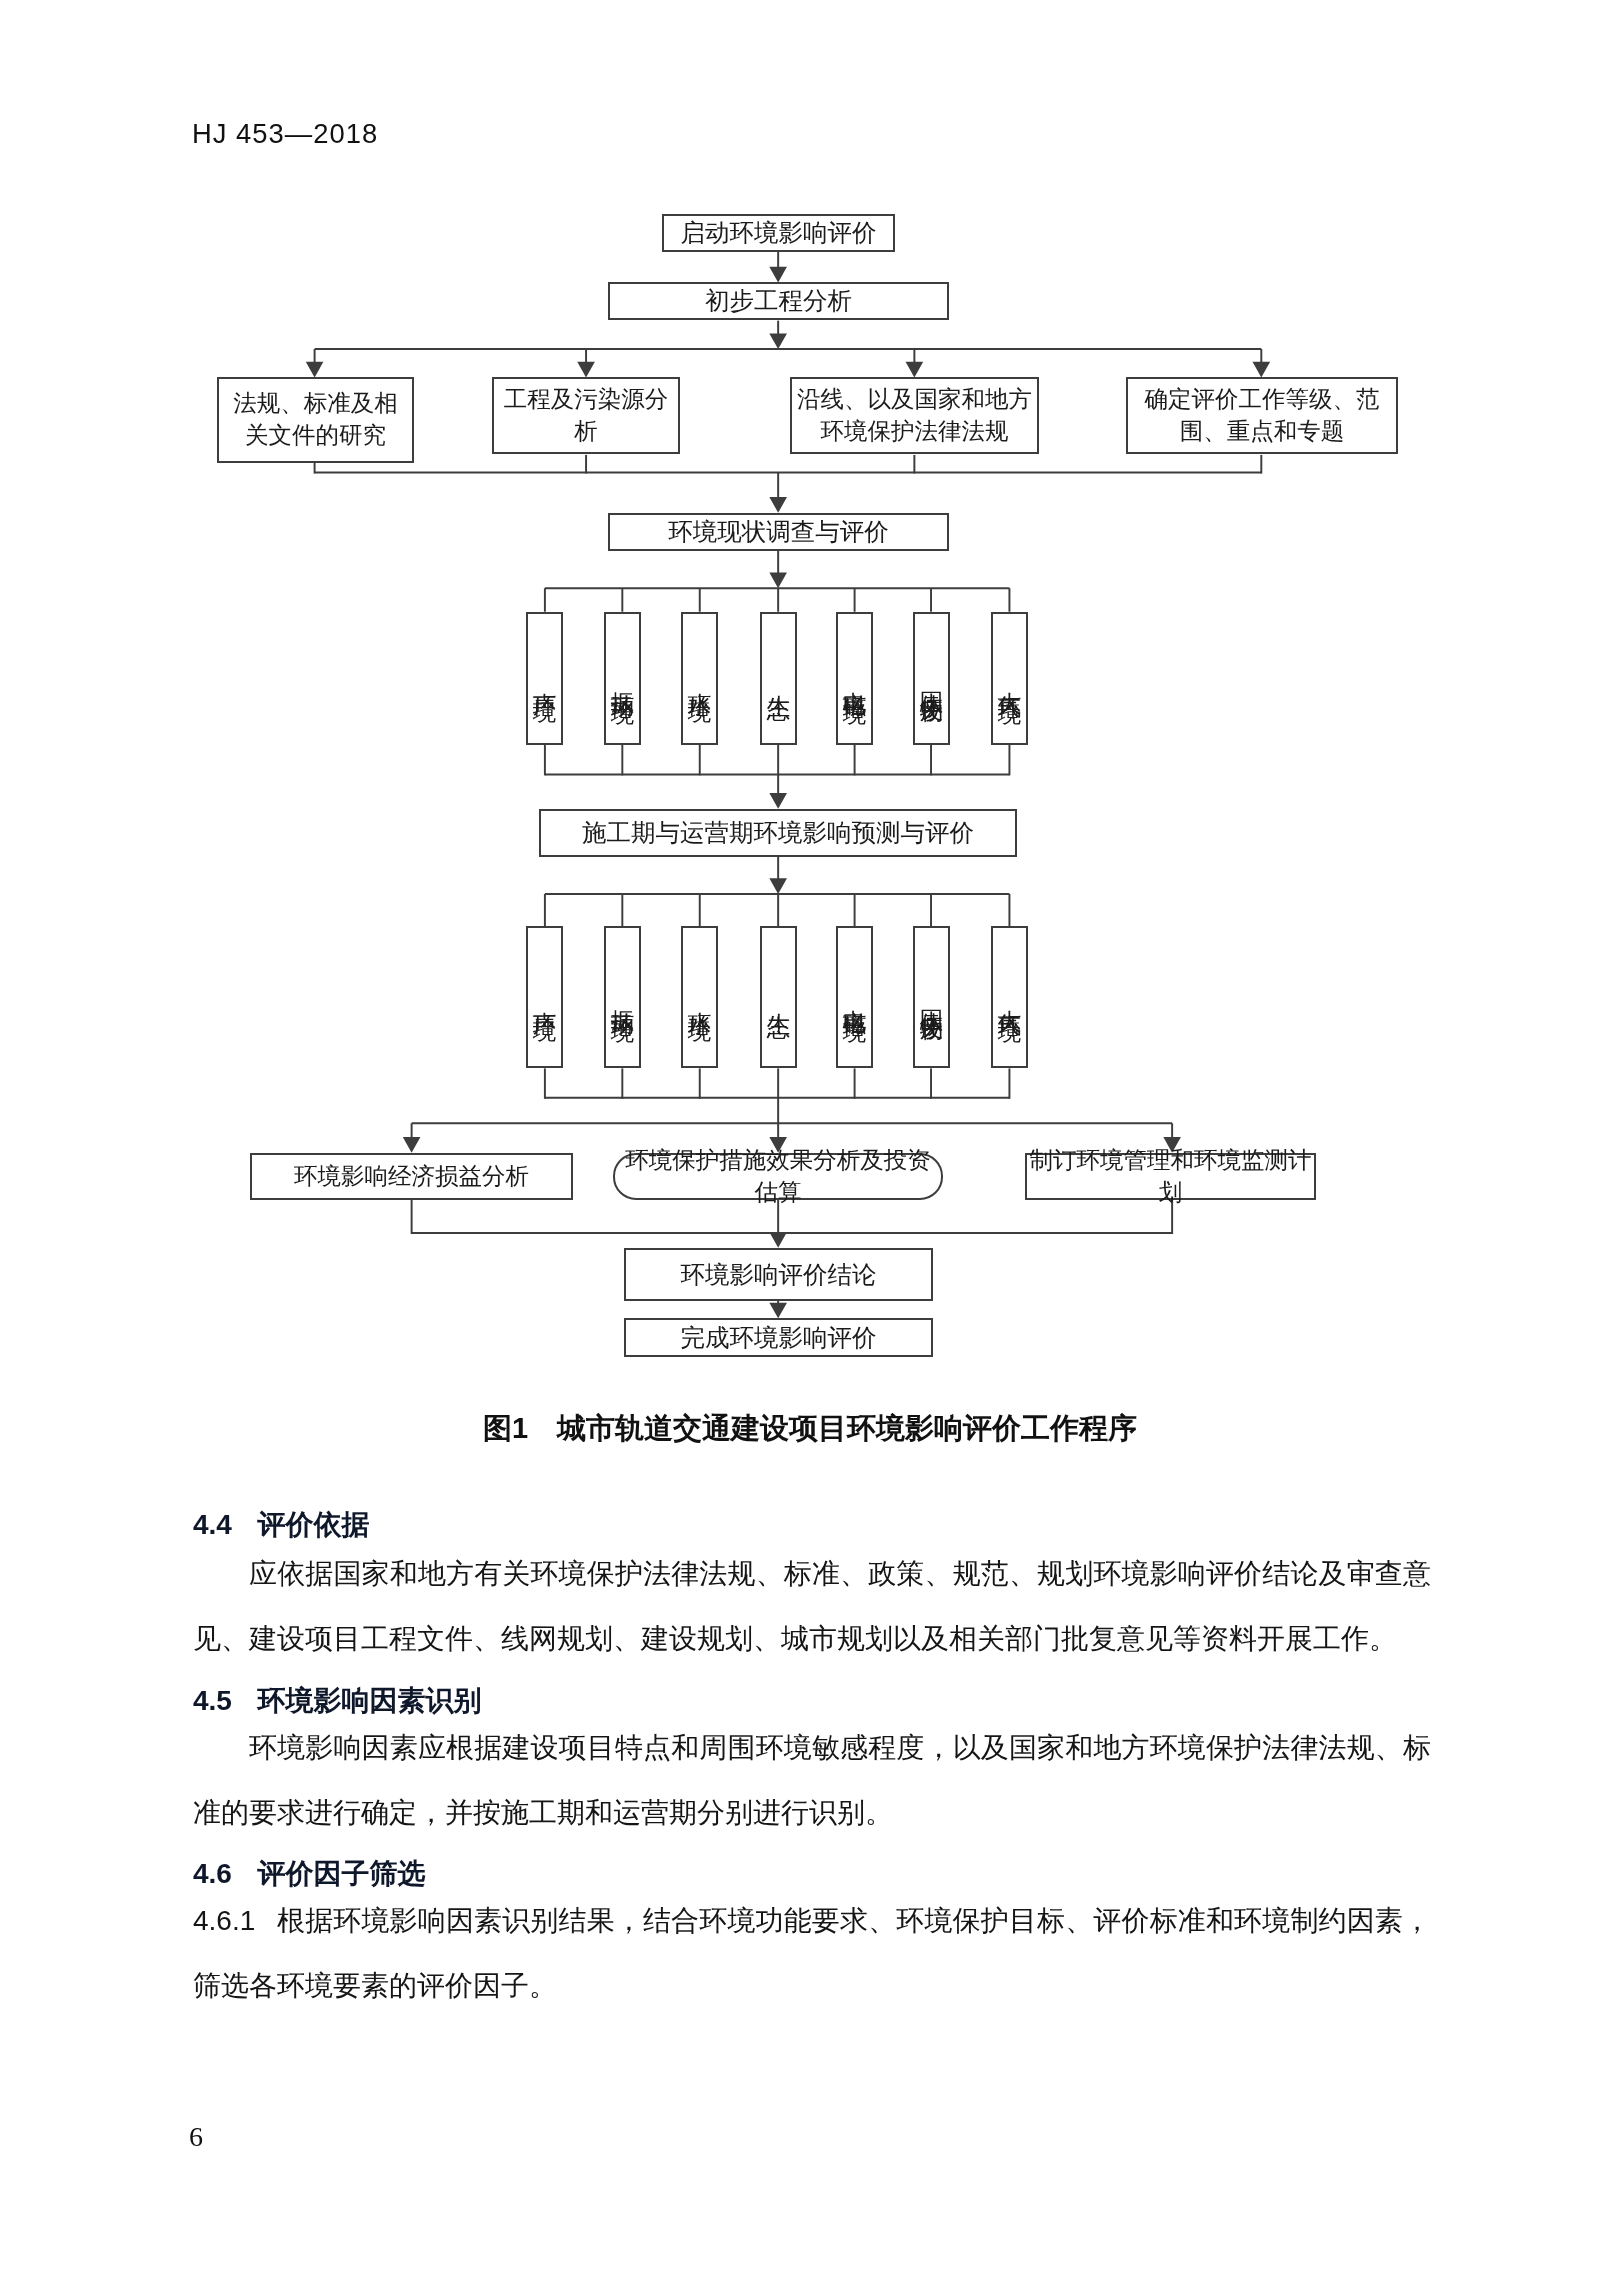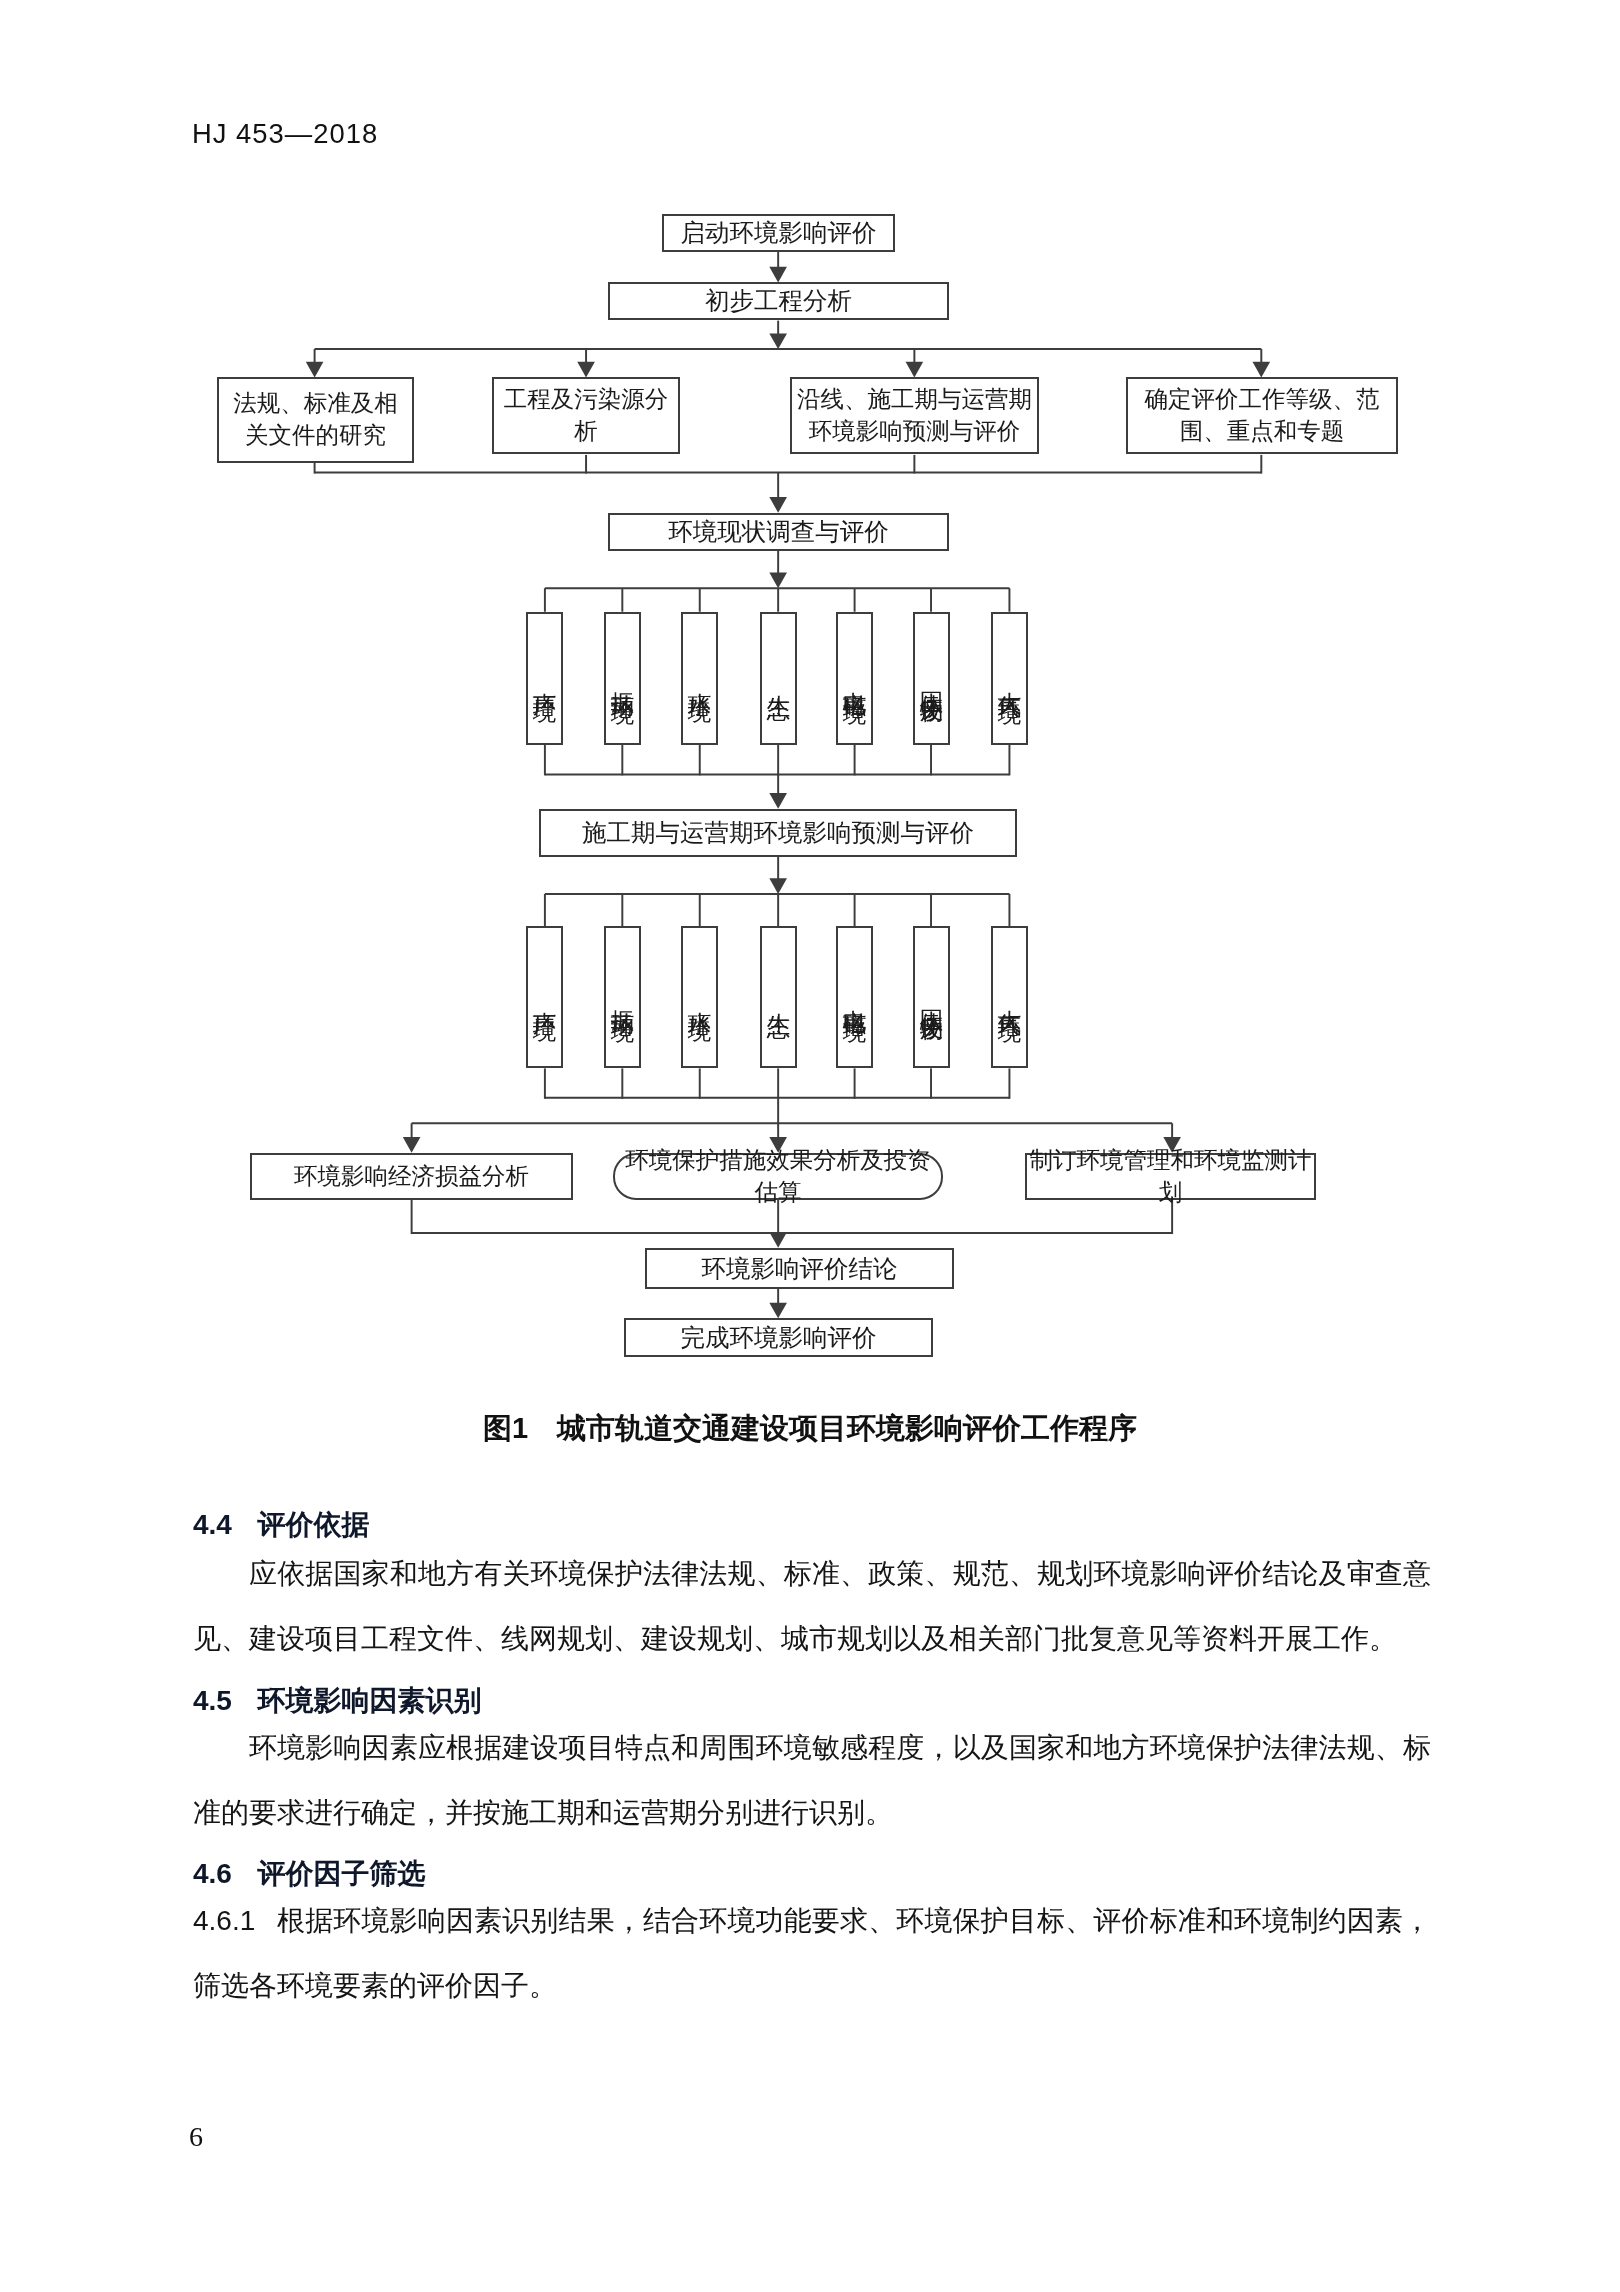--- a/index.html
+++ b/index.html
@@ -170,21 +170,21 @@
         <polygon points="785,1257 803,1257 794,1273"></polygon>
         <polygon points="785,1329 803,1329 794,1345"></polygon>
       </g>
     </svg>
 
     <div class="fbox" style="left:662px;top:214px;width:233px;height:38px;">启动环境影响评价</div>
     <div class="fbox" style="left:608px;top:282px;width:341px;height:38px;">初步工程分析</div>
 
     <div class="fbox small" style="left:217px;top:377px;width:197px;height:86px;padding:0 4.9px;">法规、标准及相关文件的研究</div>
     <div class="fbox small" style="left:492px;top:377px;width:188px;height:77px;padding:0 3.9px;">工程及污染源分析</div>
-    <div class="fbox small" style="left:790px;top:377px;width:249px;height:77px;padding:0 0px;">沿线、施工期与运营期环境影响预测与评价</div>
+    <div class="fbox small" style="left:790px;top:377px;width:249px;height:77px;padding:0 0px;">沿线、以及国家和地方环境保护法律法规</div>
     <div class="fbox small" style="left:1126px;top:377px;width:272px;height:77px;padding:0 5.9px;">确定评价工作等级、范围、重点和专题</div>
 
     <div class="fbox" style="left:608px;top:513px;width:341px;height:38px;">环境现状调查与评价</div>
 
     <div class="vbox" style="left:526px;top:612px;width:37px;height:133px;">声环境</div>
     <div class="vbox" style="left:604px;top:612px;width:37px;height:133px;">振动环境</div>
     <div class="vbox" style="left:681px;top:612px;width:37px;height:133px;">水环境</div>
     <div class="vbox" style="left:760px;top:612px;width:37px;height:133px;">生态</div>
     <div class="vbox" style="left:836px;top:612px;width:37px;height:133px;">电磁环境</div>
     <div class="vbox" style="left:913px;top:612px;width:37px;height:133px;">固体废物</div>
@@ -197,21 +197,21 @@
     <div class="vbox" style="left:681px;top:926px;width:37px;height:142px;">水环境</div>
     <div class="vbox" style="left:760px;top:926px;width:37px;height:142px;">生态</div>
     <div class="vbox" style="left:836px;top:926px;width:37px;height:142px;">电磁环境</div>
     <div class="vbox" style="left:913px;top:926px;width:37px;height:142px;">固体废物</div>
     <div class="vbox" style="left:991px;top:926px;width:37px;height:142px;">大气环境</div>
 
     <div class="fbox small" style="left:250px;top:1153px;width:323px;height:47px;">环境影响经济损益分析</div>
     <div class="fbox small" style="left:613px;top:1153px;width:330px;height:47px;border-radius:23px;">环境保护措施效果分析及投资估算</div>
     <div class="fbox small" style="left:1025px;top:1153px;width:291px;height:47px;">制订环境管理和环境监测计划</div>
 
-    <div class="fbox" style="left:645px;top:1248px;width:309px;height:41px;">环境影响评价结论</div>
+    <div class="fbox" style="left:624px;top:1248px;width:309px;height:53px;">环境影响评价结论</div>
     <div class="fbox" style="left:624px;top:1318px;width:309px;height:39px;">完成环境影响评价</div>
   </div>
 
   <div class="abs fig-caption">图1　城市轨道交通建设项目环境影响评价工作程序</div>
 
   <div class="abs sec-heading" style="top:1480px;">
     <span class="sec-num">4.4</span><span>评价依据</span>
   </div>
   <div class="abs body-para" style="top:1541px;">应依据国家和地方有关环境保护法律法规、标准、政策、规范、规划环境影响评价结论及审查意见、建设项目工程文件、线网规划、建设规划、城市规划以及相关部门批复意见等资料开展工作。</div>
 

